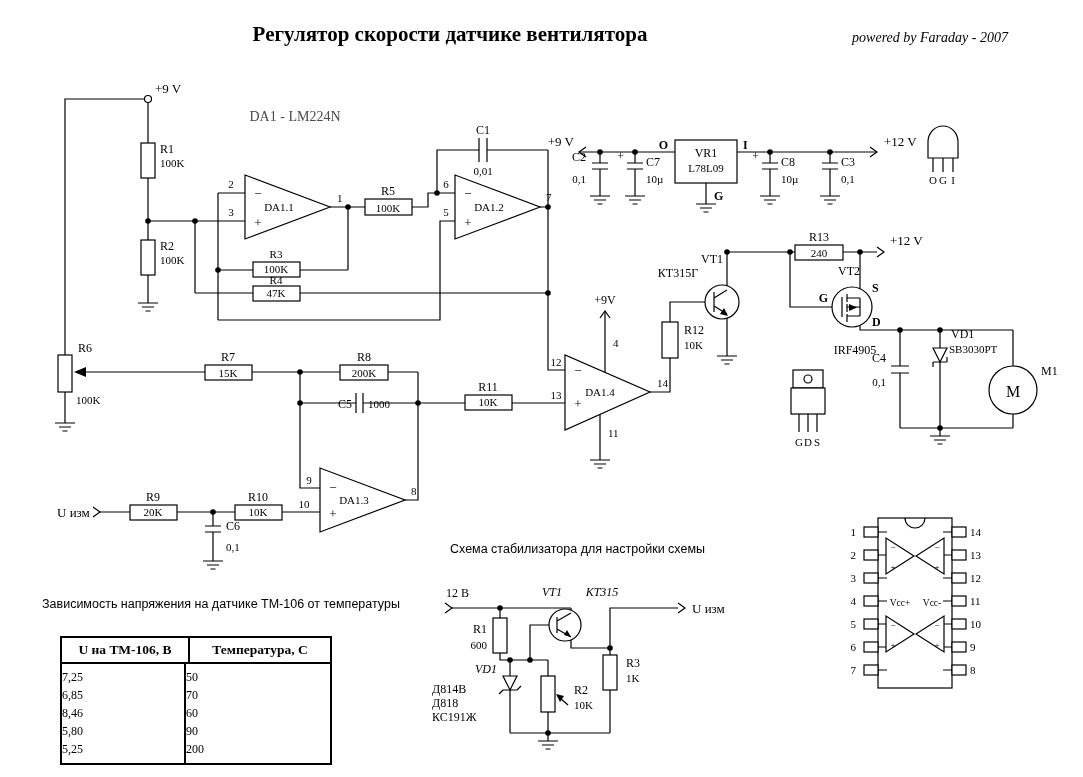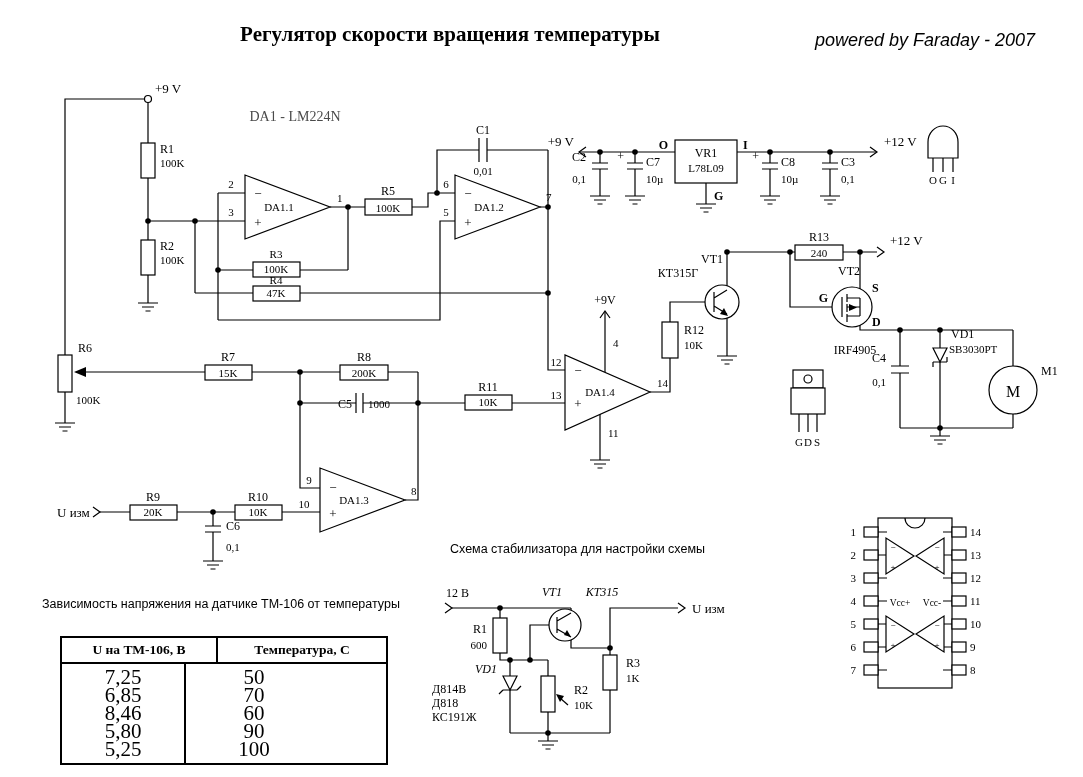--- a/index.html
+++ b/index.html
@@ -1,44 +1,44 @@
 <!DOCTYPE html>
 <html><head>
 <meta charset="utf-8">
 <style>
   html,body{margin:0;padding:0}
   body{width:1083px;height:777px;background:#fff;position:relative;overflow:hidden;
        font-family:"Liberation Serif",serif}
   .title{position:absolute;left:90px;top:22px;width:720px;text-align:center;
          font-weight:bold;font-size:21px;font-family:"Liberation Serif",serif}
-  .credit{position:absolute;left:815px;top:30px;width:230px;
-          font-style:italic;font-size:18px;font-family:Liberation Sans, sans-serif}
+  .credit{position:absolute;left:815px;top:30px;width:230px;text-align:center;
+          font-style:italic;font-size:14px;font-family:Liberation Serif, serif}
   svg{position:absolute;left:0;top:0}
   svg text{font-family:"Liberation Serif",serif;fill:#000;font-size:12px}
   .w{fill:none;stroke:#000;stroke-width:1.2}
   .comp{fill:#fff;stroke:#000;stroke-width:1.2}
   .dot{fill:#000;stroke:none}
   .fs11{font-size:11px}.fs12{font-size:12px}.fs13{font-size:13px}.fs14{font-size:14px}
   .fs16{font-size:16px}.s9{font-size:9px}.s95{font-size:9.5px}
   .mid{text-anchor:middle}.end{text-anchor:end}
   .sans{font-family:"Liberation Sans",sans-serif;font-size:12.5px}
   .gray{fill:#4a4a4a}.it{font-style:italic}.b{font-weight:bold}
   .sign{font-size:13px;text-anchor:middle}
   .tbl{position:absolute;left:60px;top:636px;border:2px solid #000}
   .thead{display:flex;border-bottom:2px solid #000}
   .tbody{display:flex}
   .c1{width:122px}.c2{width:136px}
-  .hc{padding:4px 16px;text-align:center;font-weight:bold;font-size:13.5px}
+  .hc{padding:4px 2px;text-align:center;font-weight:bold;font-size:13.5px}
   .hc.c1,.vc.c1{border-right:2px solid #000}
-  .vc{text-align:center;font-size:21px;line-height:18px;padding:4px 0 5px 0}
+  .vc{font-size:12px;line-height:18px;padding:4px 0 5px 0}
 </style>
 </head>
 <body>
 
-<div class="title">Регулятор скорости вращения температуры</div>
+<div class="title">Регулятор скорости датчике вентилятора</div>
 <div class="credit">powered by Faraday - 2007</div>
 
 <svg width="1083" height="777" viewBox="0 0 1083 777">
   <defs>
     <g id="gnd">
         <path class="w" d="M0,-8 L0,0 M-10,0 L10,0 M-6,4 L6,4 M-2.5,8 L2.5,8"></path>
       </g>
   </defs>
 
   <path class="w" d="
@@ -457,16 +457,16 @@
       <div>6,85</div>
       <div>8,46</div>
       <div>5,80</div>
       <div>5,25</div>
     </div>
     <div class="vc c2">
       <div>50</div>
       <div>70</div>
       <div>60</div>
       <div>90</div>
-      <div>100</div>
+      <div>200</div>
     </div>
   </div>
 </div>
 
 </body></html>

